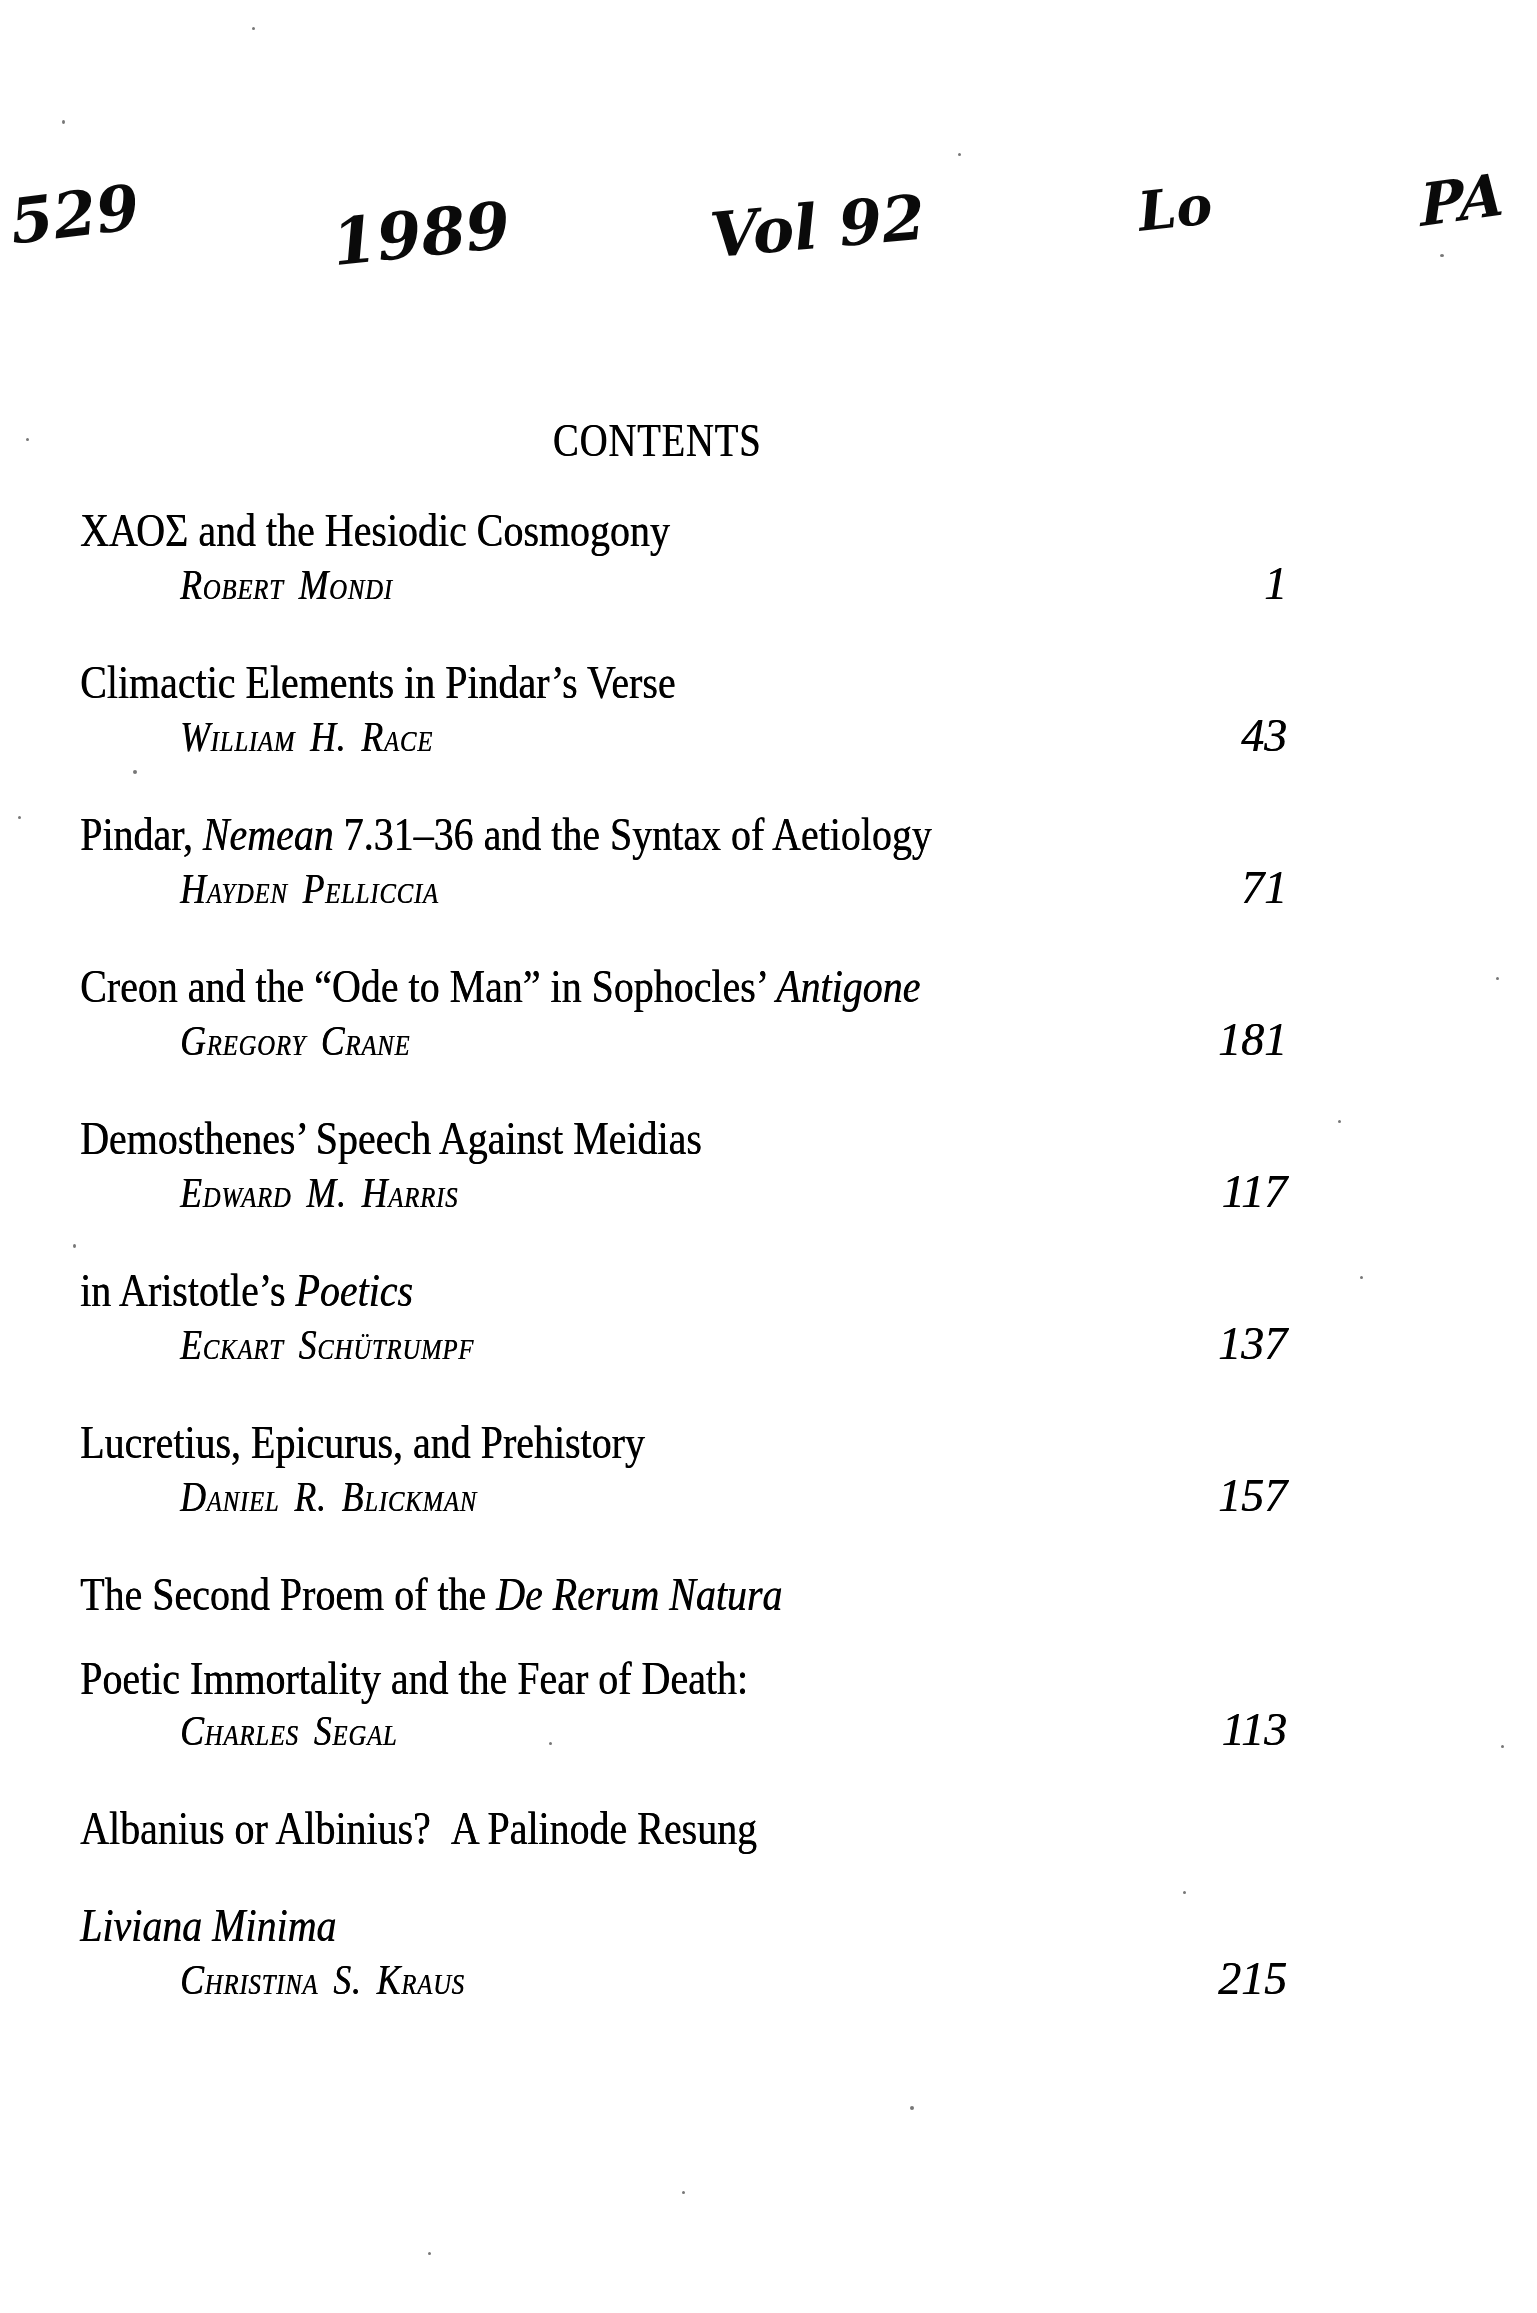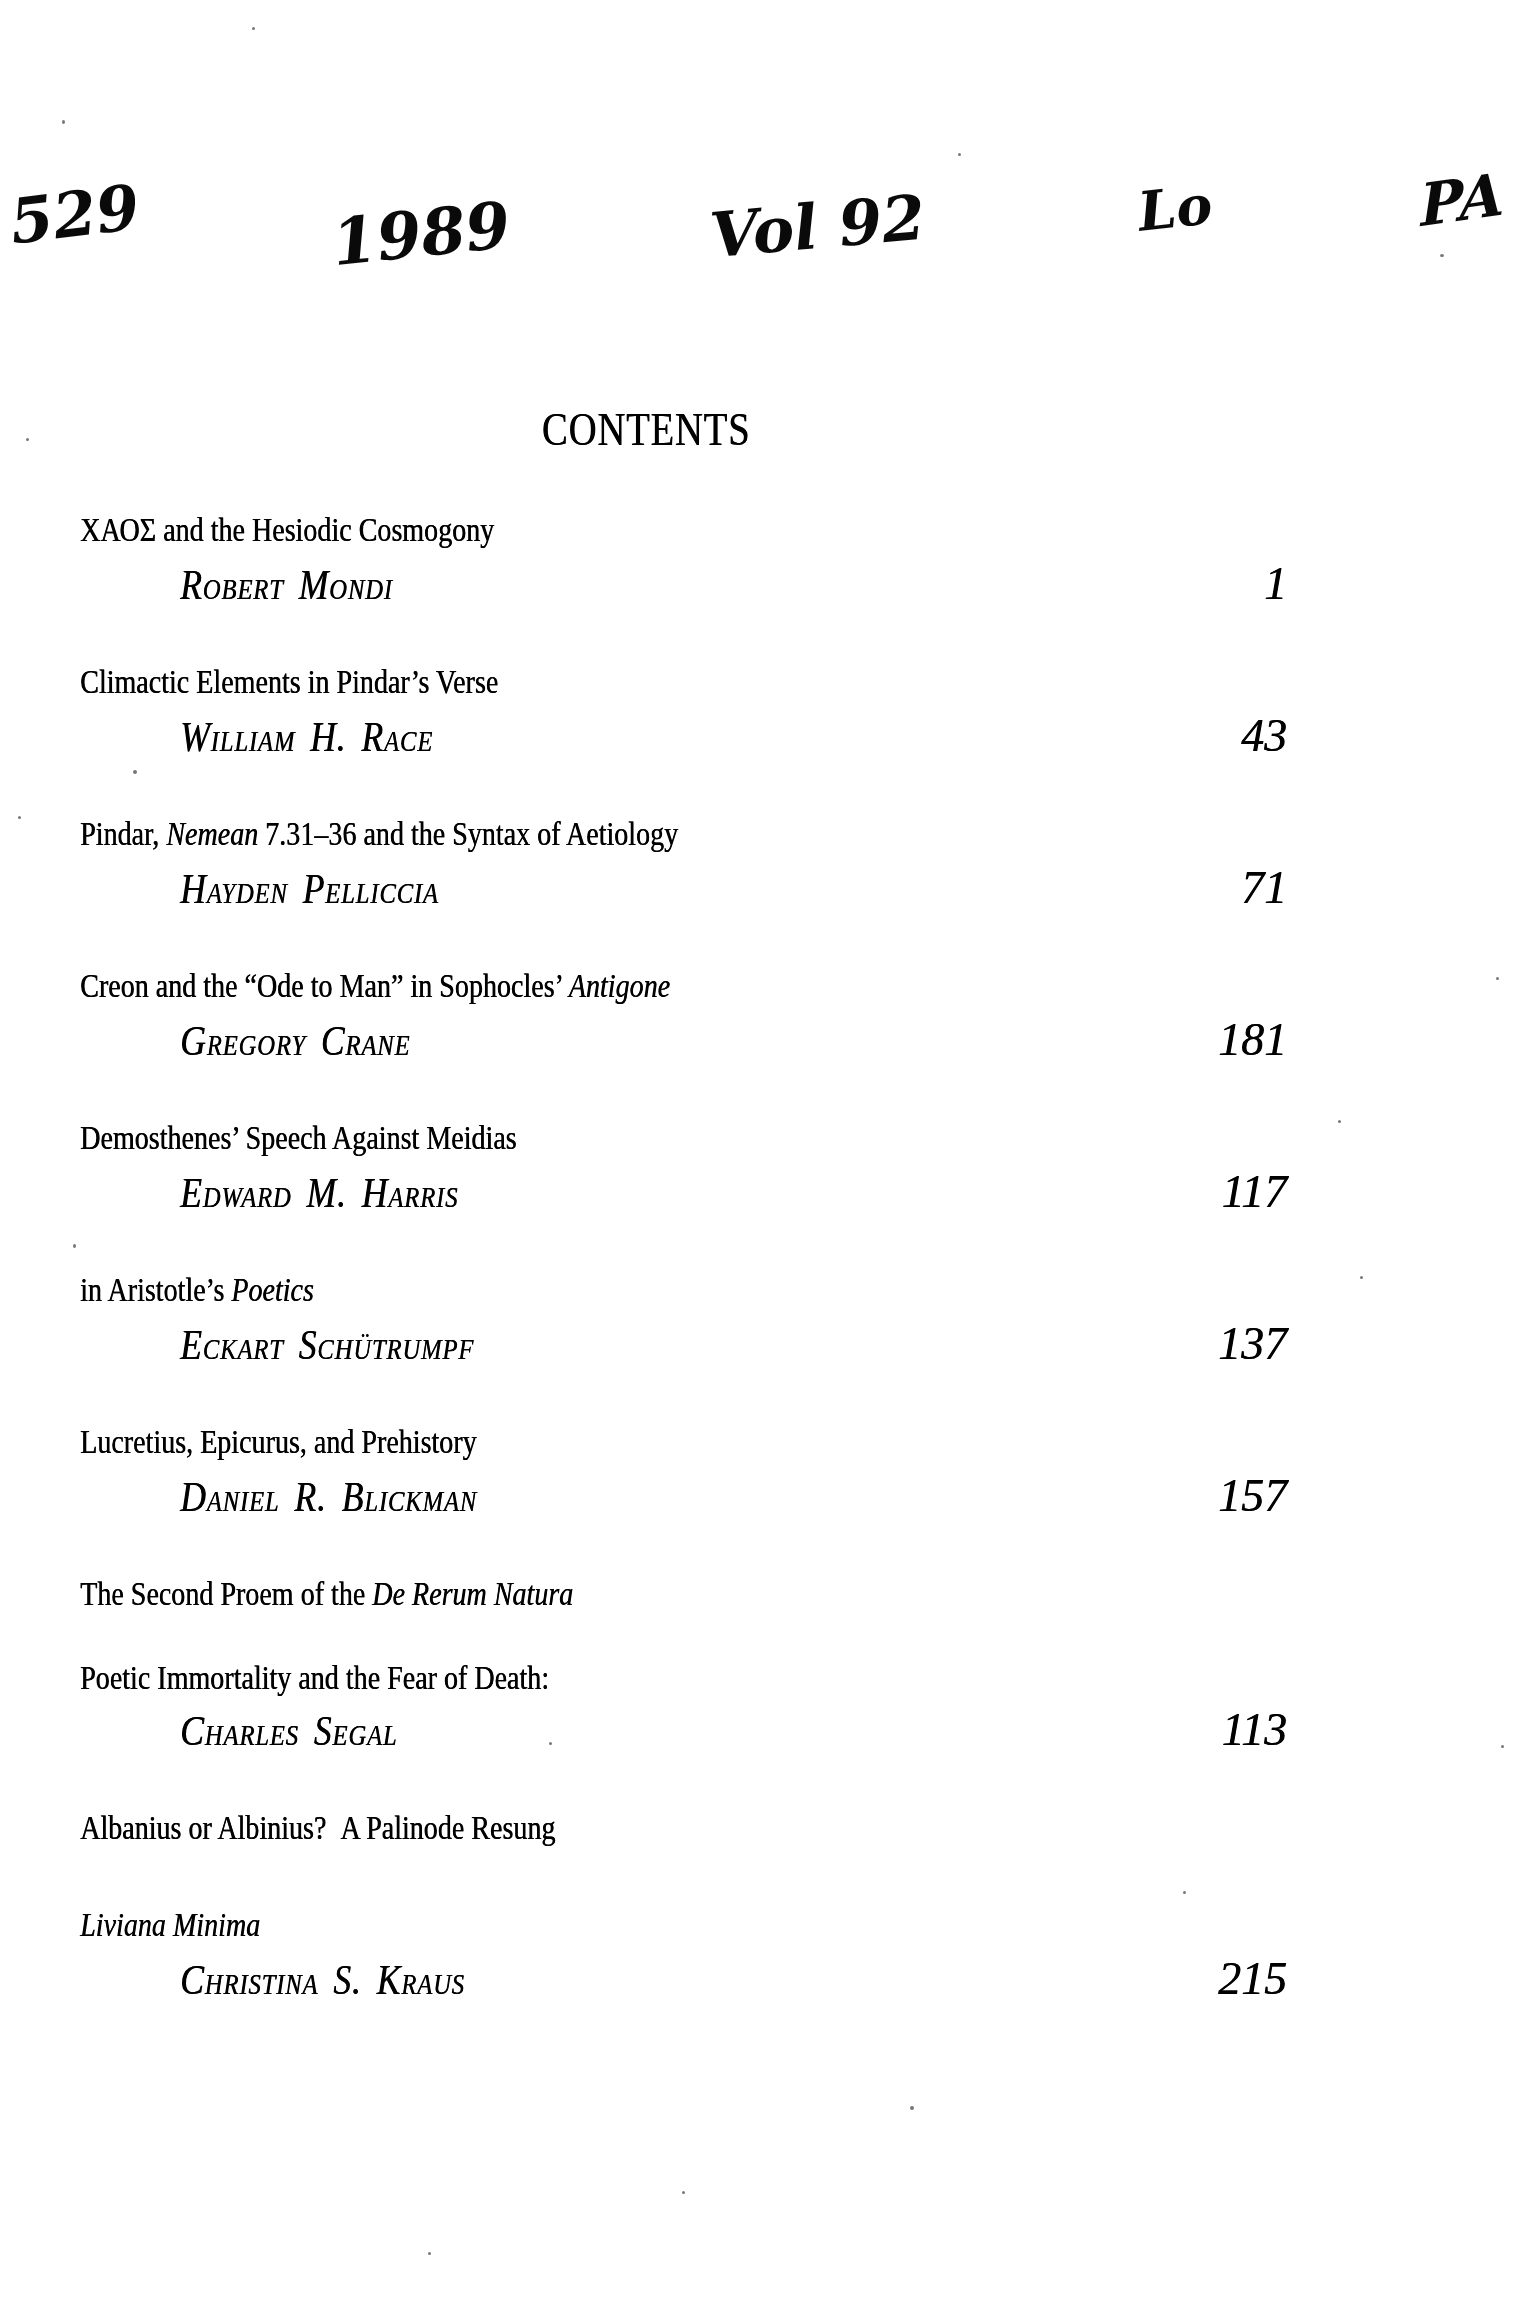--- a/index.html
+++ b/index.html
@@ -26,21 +26,21 @@
   .a0 { left:10px;  top:178px; font-size:62px; transform:rotate(-7deg); }
   .a1 { left:332px; top:196px; font-size:64px; transform:rotate(-6deg); }
   .a2 { left:710px; top:190px; font-size:62px; transform:rotate(-5deg); }
   .a3 { left:1138px; top:176px; font-size:54px; transform:rotate(-6deg); }
   .a4 { left:1420px; top:166px; font-size:58px; transform:rotate(-8deg) skewX(-6deg); }
 
   .contents-title {
     position:absolute;
     top:404px; left:0;
     width:1290px;
-    margin:1px;
+    margin:12px;
     text-align:center;
     font-size:46px;
     font-weight:normal;
     line-height:50px;
     letter-spacing:1px;
   }
 
   .condensed {
     display:inline-block;
     transform:scaleX(0.85);
@@ -49,21 +49,21 @@
   }
   .contents-title .condensed { transform:scaleX(0.84); transform-origin:50% 50%; }
 
   .toc {
     position:absolute;
     left:80px; top:503px;
     width:1207px;
   }
   .entry { margin-bottom:43px; }
   .title {
-    font-size:33px;
+    font-size:47px;
     line-height:54px;
     white-space:nowrap;
   }
   .title + .title { line-height:50px;margin-top:32px; }
   .it { font-style:italic; }
 
   .author-row {
     display:flex;
     align-items:baseline;
     padding-left:100px;

